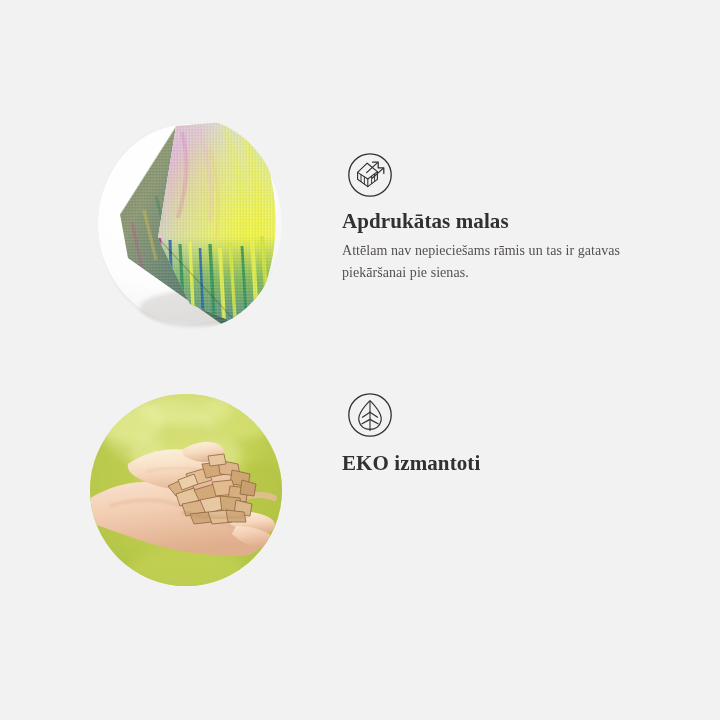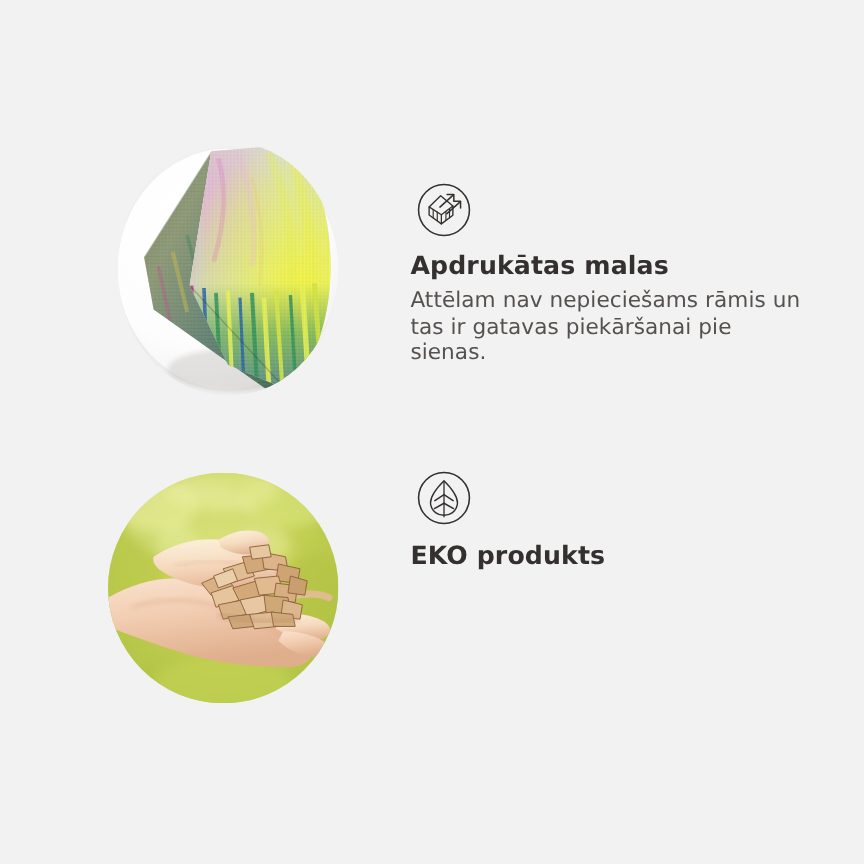--- a/index.html
+++ b/index.html
@@ -71,35 +71,36 @@
     height: 46px;
   }
   #icon-1 { left: 347px; top: 152px; }
   #icon-2 { left: 347px; top: 392px; }
 
   
   .text-col {
     position: absolute;
     left: 342px;
     width: 336px;
+    font-family: Liberation Serif, serif;
   }
   #text-1 { top: 208px; }
   #text-2 { top: 450px; }
 
   .feature-title {
     margin: 0 0 5px 0;
     font-size: 21px;
     line-height: 27px;
     font-weight: 600;
     color: #33302f;
     letter-spacing: 0.1px;
   }
   .feature-body {
     margin: 0;
-    font-size: 18px;
+    font-size: 14px;
     line-height: 21.5px;
     color: #55514f;
     letter-spacing: 0.05px;
   }
 </style>
 </head>
 <body>
 
 <div class="page">
 
@@ -327,16 +328,16 @@
                C17.6 37.4 13.2 34.2 12.0 29.0 C10.8 24.0 14.4 17.2 23 8.6 Z" stroke-width="1.2"></path>
       <path d="M23 9.6 L23 38.6" stroke-width="1.1"></path>
       <path d="M23 20.2 L15.4 25.2"></path>
       <path d="M23 20.2 L30.6 25.2"></path>
       <path d="M23 27.4 L15.0 31.8"></path>
       <path d="M23 27.4 L31.0 31.8"></path>
     </svg>
   </div>
 
   <div class="text-col" id="text-2">
-    <h2 class="feature-title">EKO produkts</h2>
+    <h2 class="feature-title">EKO izmantoti</h2>
   </div>
 
 </div>
 
 </body></html>

